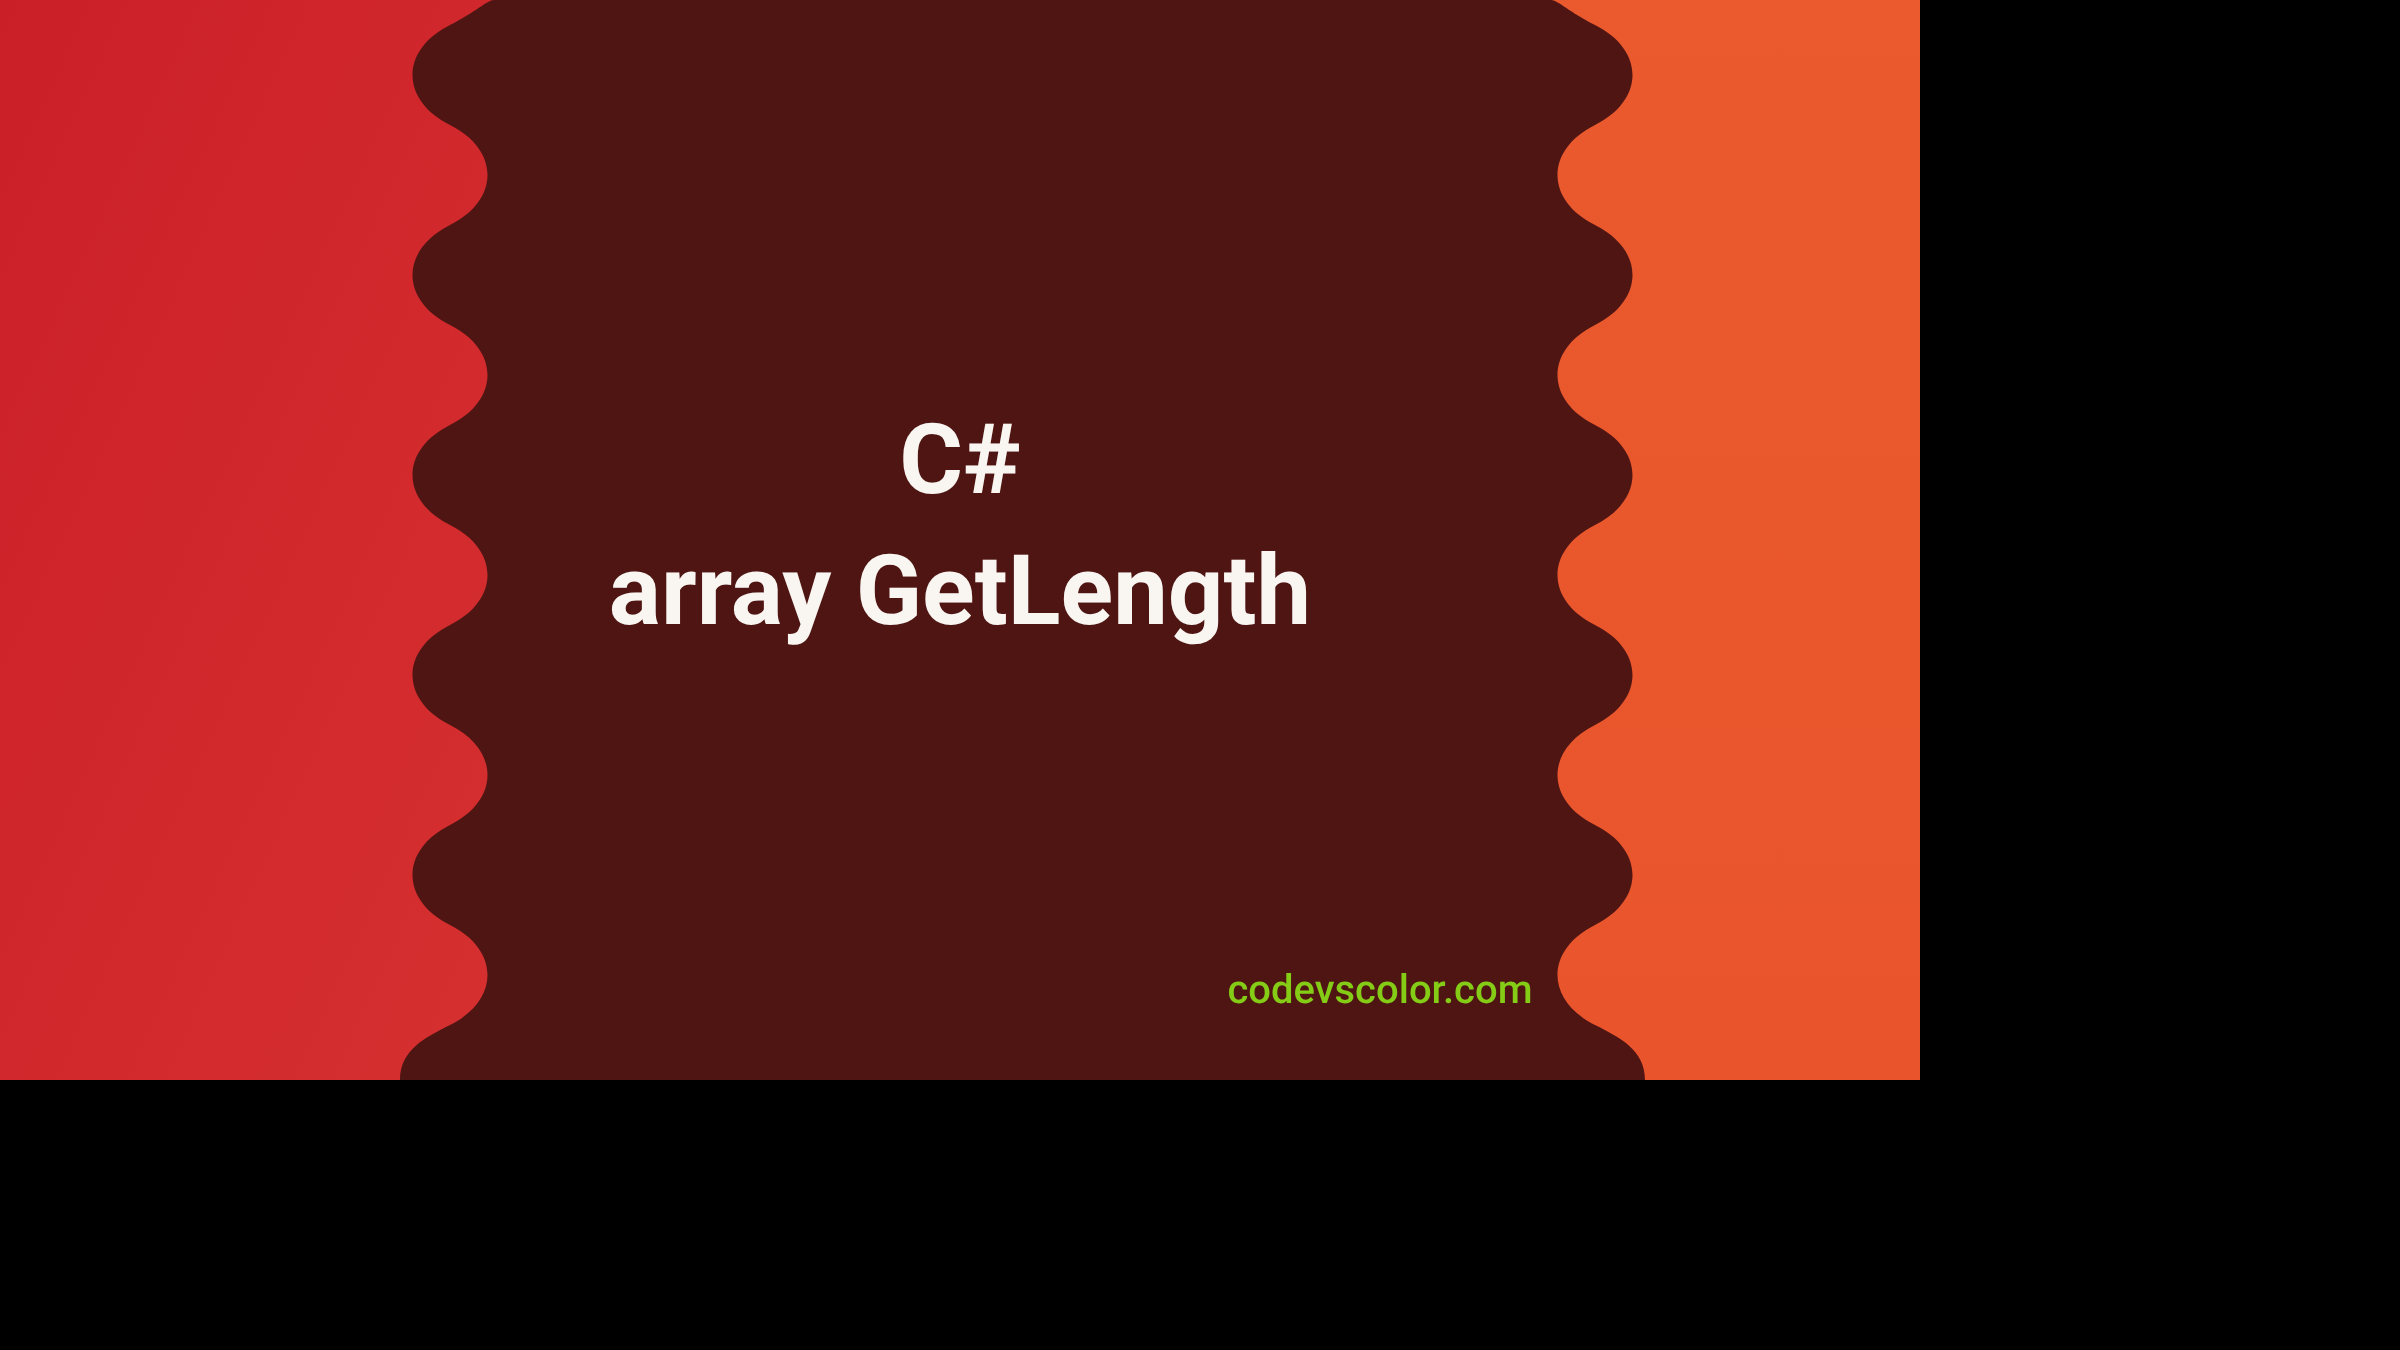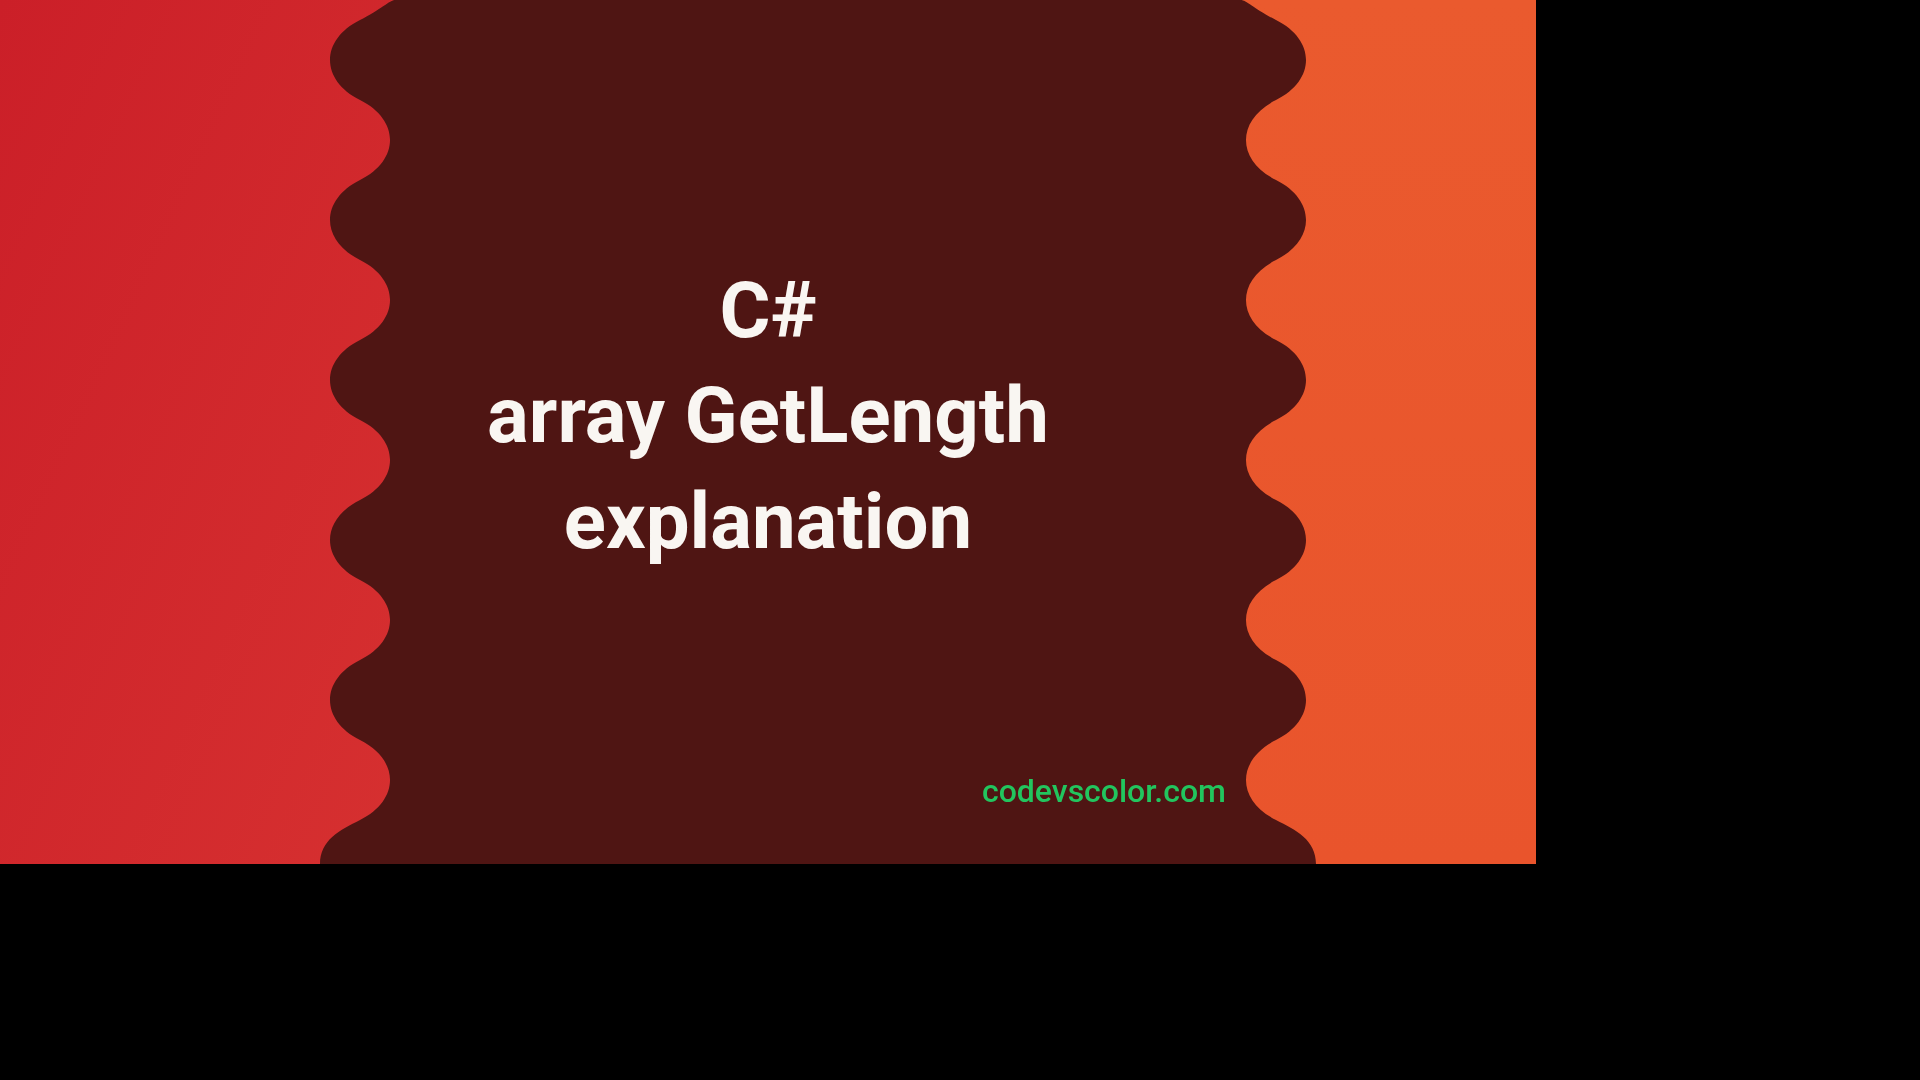--- a/index.html
+++ b/index.html
@@ -35,21 +35,21 @@
     font-weight: 700;
     font-size: 78px;
     line-height: 1.35;
     width: 900px;
   }
   
   .watermark {
     position: absolute;
     bottom: 54px;
     right: 310px;
-    color: #22c55e;
+    color: #84cc16;
     font-family: -apple-system, BlinkMacSystemFont, "Segoe UI", Roboto, Arial, sans-serif;
     font-size: 32px;
     font-weight: 500;
   }
 </style>
 </head>
 <body>
 
 <div class="canvas">
 
@@ -82,18 +82,17 @@
         M300,0 L300,864 L80,864
         C80,840 60,830 40,820 C0,800 0,760 40,740 C80,720 80,680 40,660 C0,640 0,600 40,580 C80,560 80,520 40,500 C0,480 0,440 40,420 C80,400 80,360 40,340 C0,320 0,280 40,260 C80,240 80,200 40,180 C0,160 0,120 40,100 C80,80 80,40 40,20 C20,10 10,0 5,0
         L300,0 Z
       "></path>
     </svg>
   </div>
 
   <div class="title">
     <div>C#</div>
     <div>array GetLength</div>
-    <div>explanation</div>
   </div>
 
   <div class="watermark">codevscolor.com</div>
 
 </div>
 
 </body></html>

